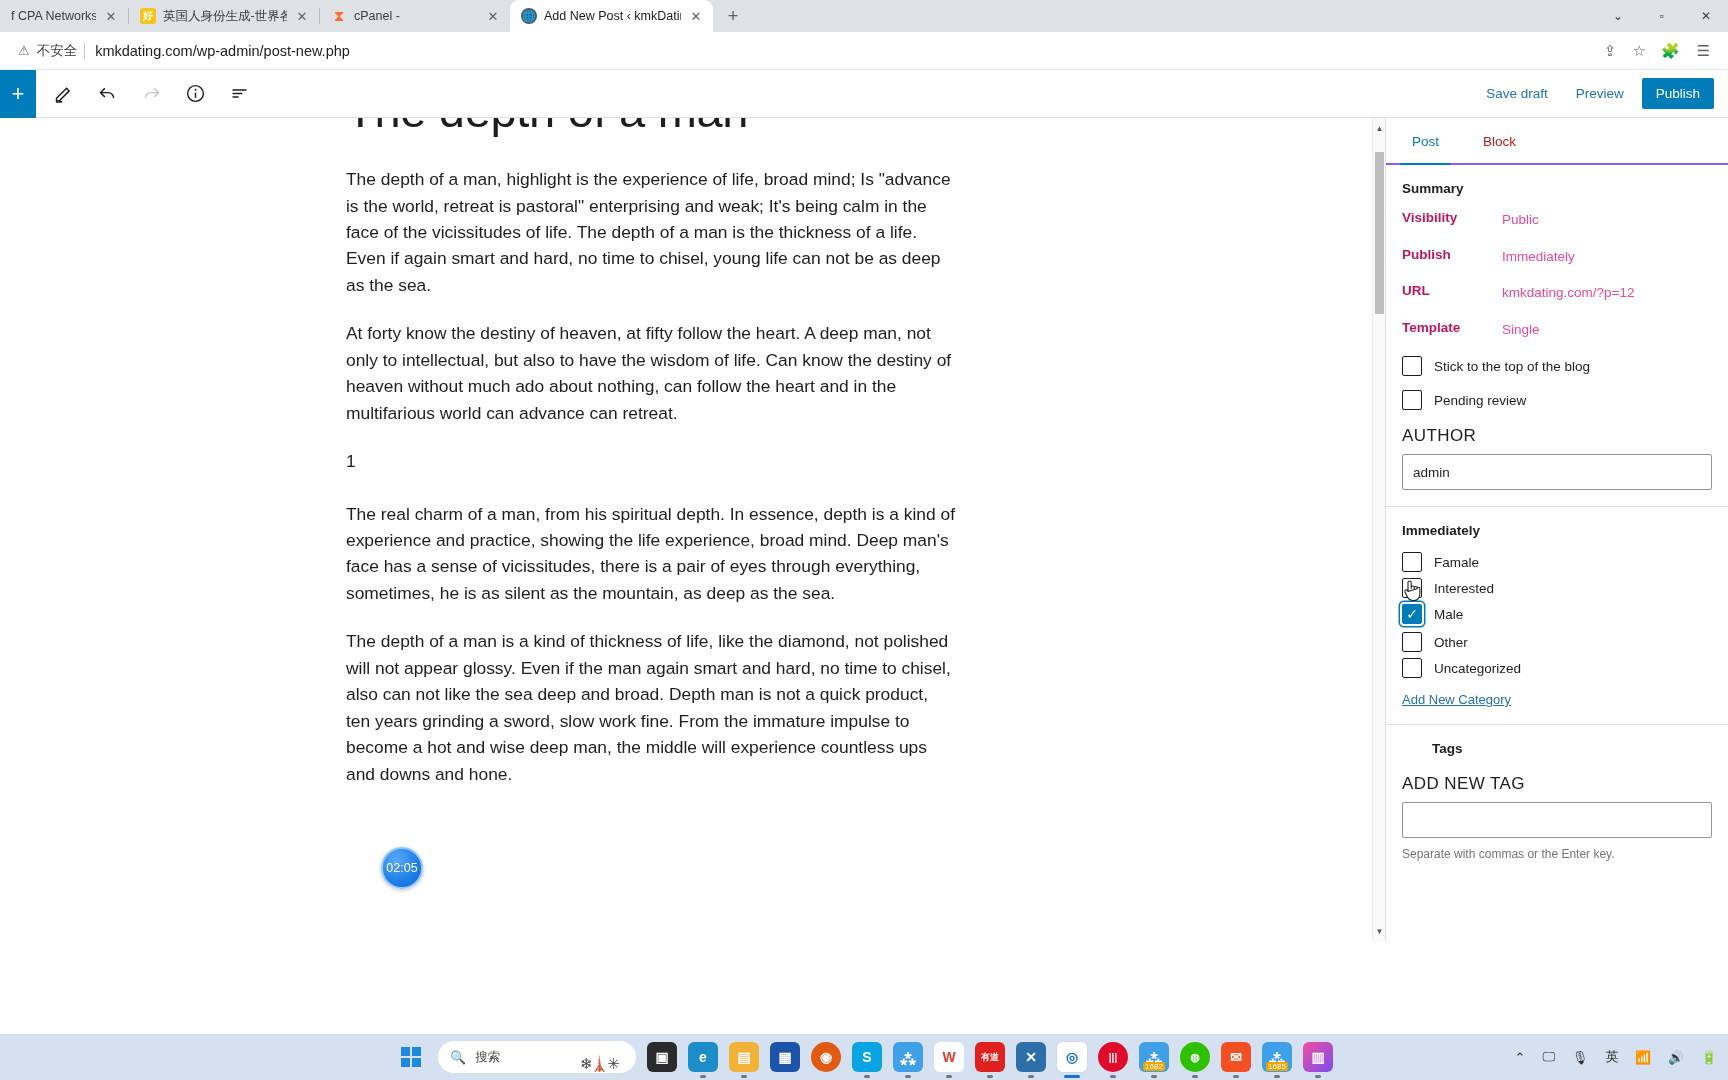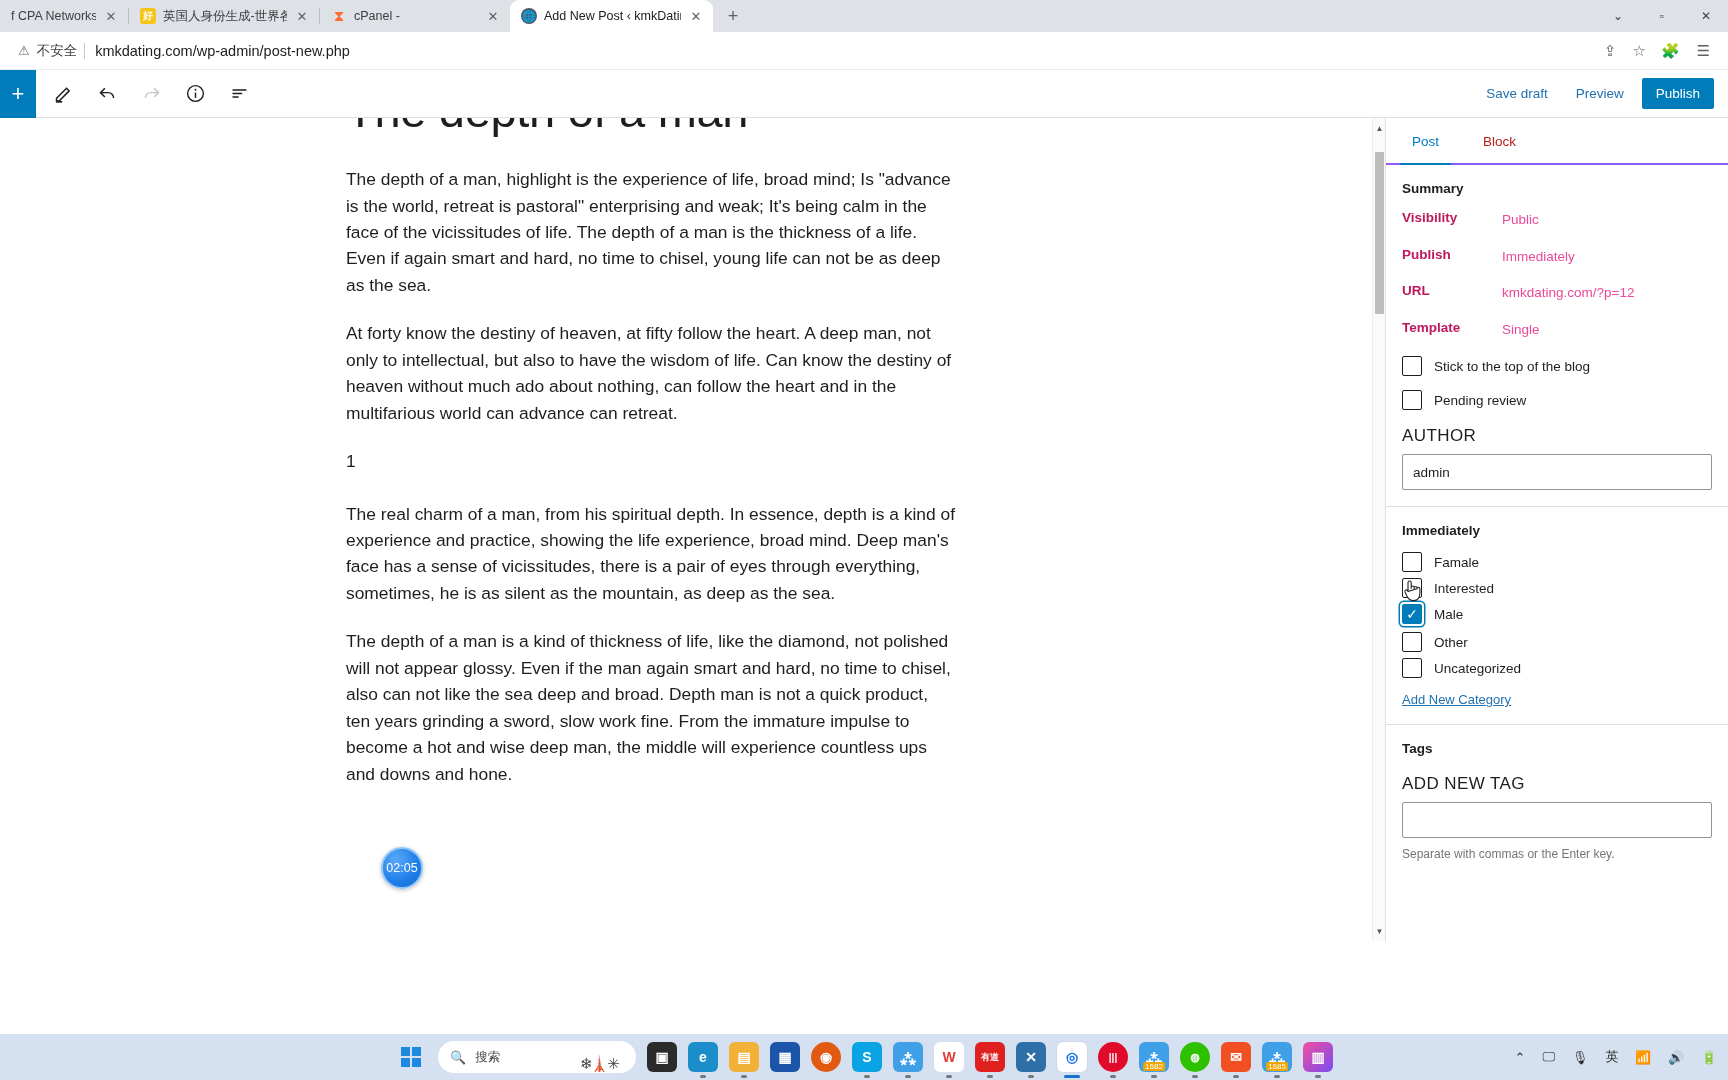--- a/index.html
+++ b/index.html
@@ -442,21 +442,21 @@
         </div>
         <div class="sb-chk-row" style="margin-bottom:12px;">
           <span class="cbox"></span>
           <span>Uncategorized</span>
         </div>
       </div>
       <span class="sb-link">Add New Category</span>
     </div>
 
     <div class="sb-sect" style="border-bottom:none;">
-      <div class="sb-h" style="margin-bottom:18px;">Tags</div>
+      <div class="sb-h" style="margin-bottom:18px;margin-left:30px;">Tags</div>
       <div class="sb-sublbl">ADD NEW TAG</div>
       <div class="sb-input empty"></div>
       <div class="sb-help">Separate with commas or the Enter key.</div>
     </div>
   </div>
 </div>
 
 <div class="cursor-hand">
   <svg width="22" height="26" viewBox="0 0 22 26">
     <path d="M6 13V4.6a1.6 1.6 0 0 1 3.2 0v6.1m0-1.2a1.5 1.5 0 0 1 3 0v1.4m0-.9a1.45 1.45 0 0 1 2.9 0v1.3m0-.6a1.4 1.4 0 0 1 2.8 0v4.6c0 4.2-2.3 7.3-6.3 7.3-3.9 0-5.4-2-6.6-4.4l-2-4.1a1.5 1.5 0 0 1 2.5-1.6L6 13.6z" fill="#fff" stroke="#222" stroke-width="1.1" stroke-linejoin="round"></path>

